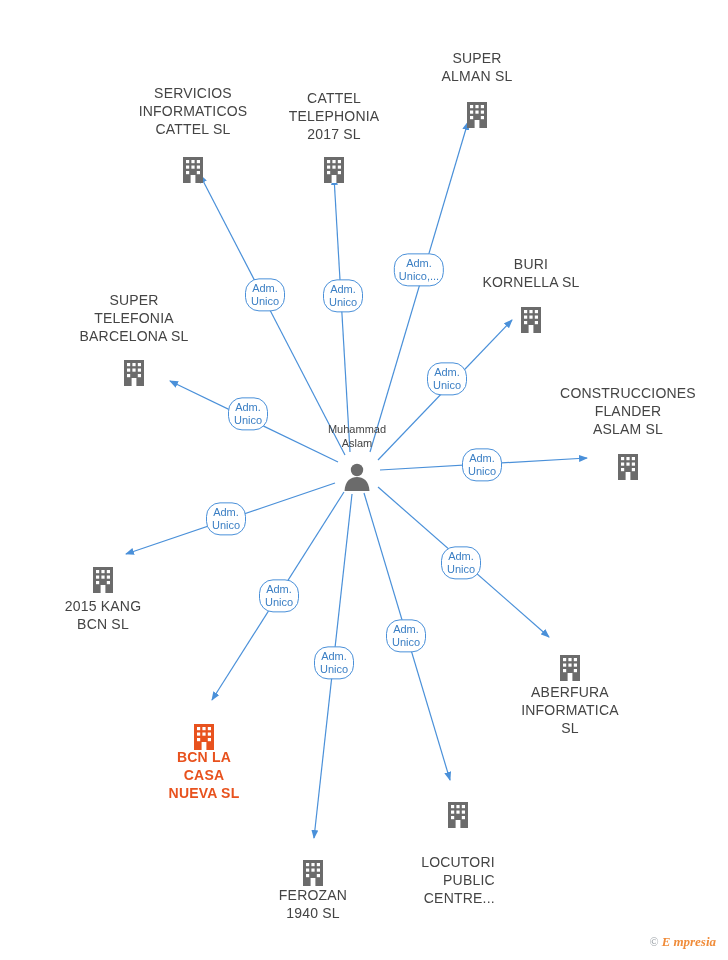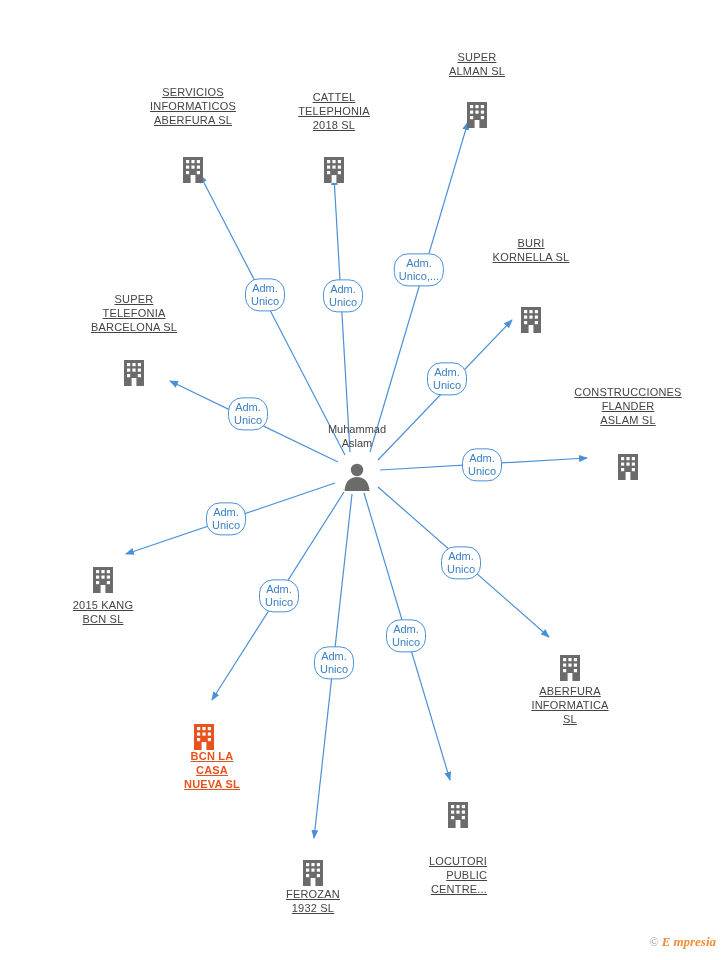--- a/index.html
+++ b/index.html
@@ -25,26 +25,25 @@
     position: absolute;
     text-align: center;
     transform: translate(-50%, 0);
   }
   .node-icon {
     display: block;
     margin: 0 auto;
     line-height: 1;
   }
   .node-label {
-    font-size: 11px;
+    font-size: 14px;
     color: #444444;
     line-height: 1.28;
     white-space: pre-line;
     letter-spacing: 0.2px;
-    text-decoration: underline;
   }
   .node-label.above {
     margin-bottom: 3px;
   }
   .node-label.below {
     margin-top: 3px;
   }
   .node-label.highlight {
     color: #e8521e;
     font-weight: bold;
@@ -125,40 +124,40 @@
           <rect x="11.4" y="10.5" width="3.2" height="3.2" fill="#ffffff"></rect>
           <rect x="16.8" y="10.5" width="3.2" height="3.2" fill="#ffffff"></rect>
           <rect x="6" y="16" width="3.2" height="3.2" fill="#ffffff"></rect>
           <rect x="16.8" y="16" width="3.2" height="3.2" fill="#ffffff"></rect>
           <rect x="10.6" y="20" width="4.8" height="8" fill="#ffffff"></rect>
         </svg></span>
     </div>
     <div class="node" style="left: 193px; top: 85px;">
       <div class="node-label above">SERVICIOS
 INFORMATICOS
-ABERFURA  SL</div>
+CATTEL  SL</div>
     </div>
     <div class="node" style="left: 334px; top: 155px;">
       <span class="node-icon"><svg width="26" height="30" viewBox="0 0 26 30" aria-hidden="true">
           <rect x="3" y="2" width="20" height="26" fill="#6b6b6b"></rect>
           <rect x="6" y="5" width="3.2" height="3.2" fill="#ffffff"></rect>
           <rect x="11.4" y="5" width="3.2" height="3.2" fill="#ffffff"></rect>
           <rect x="16.8" y="5" width="3.2" height="3.2" fill="#ffffff"></rect>
           <rect x="6" y="10.5" width="3.2" height="3.2" fill="#ffffff"></rect>
           <rect x="11.4" y="10.5" width="3.2" height="3.2" fill="#ffffff"></rect>
           <rect x="16.8" y="10.5" width="3.2" height="3.2" fill="#ffffff"></rect>
           <rect x="6" y="16" width="3.2" height="3.2" fill="#ffffff"></rect>
           <rect x="16.8" y="16" width="3.2" height="3.2" fill="#ffffff"></rect>
           <rect x="10.6" y="20" width="4.8" height="8" fill="#ffffff"></rect>
         </svg></span>
     </div>
     <div class="node" style="left: 334px; top: 90px;">
       <div class="node-label above">CATTEL
 TELEPHONIA
-2018  SL</div>
+2017  SL</div>
     </div>
     <div class="node" style="left: 477px; top: 100px;">
       <span class="node-icon"><svg width="26" height="30" viewBox="0 0 26 30" aria-hidden="true">
           <rect x="3" y="2" width="20" height="26" fill="#6b6b6b"></rect>
           <rect x="6" y="5" width="3.2" height="3.2" fill="#ffffff"></rect>
           <rect x="11.4" y="5" width="3.2" height="3.2" fill="#ffffff"></rect>
           <rect x="16.8" y="5" width="3.2" height="3.2" fill="#ffffff"></rect>
           <rect x="6" y="10.5" width="3.2" height="3.2" fill="#ffffff"></rect>
           <rect x="11.4" y="10.5" width="3.2" height="3.2" fill="#ffffff"></rect>
           <rect x="16.8" y="10.5" width="3.2" height="3.2" fill="#ffffff"></rect>
@@ -178,21 +177,21 @@
           <rect x="11.4" y="5" width="3.2" height="3.2" fill="#ffffff"></rect>
           <rect x="16.8" y="5" width="3.2" height="3.2" fill="#ffffff"></rect>
           <rect x="6" y="10.5" width="3.2" height="3.2" fill="#ffffff"></rect>
           <rect x="11.4" y="10.5" width="3.2" height="3.2" fill="#ffffff"></rect>
           <rect x="16.8" y="10.5" width="3.2" height="3.2" fill="#ffffff"></rect>
           <rect x="6" y="16" width="3.2" height="3.2" fill="#ffffff"></rect>
           <rect x="16.8" y="16" width="3.2" height="3.2" fill="#ffffff"></rect>
           <rect x="10.6" y="20" width="4.8" height="8" fill="#ffffff"></rect>
         </svg></span>
     </div>
-    <div class="node" style="left: 531px; top: 236px;">
+    <div class="node" style="left: 531px; top: 256px;">
       <div class="node-label above">BURI
 KORNELLA  SL</div>
     </div>
     <div class="node" style="left: 134px; top: 358px;">
       <span class="node-icon"><svg width="26" height="30" viewBox="0 0 26 30" aria-hidden="true">
           <rect x="3" y="2" width="20" height="26" fill="#6b6b6b"></rect>
           <rect x="6" y="5" width="3.2" height="3.2" fill="#ffffff"></rect>
           <rect x="11.4" y="5" width="3.2" height="3.2" fill="#ffffff"></rect>
           <rect x="16.8" y="5" width="3.2" height="3.2" fill="#ffffff"></rect>
           <rect x="6" y="10.5" width="3.2" height="3.2" fill="#ffffff"></rect>
@@ -271,21 +270,21 @@
           <rect x="11.4" y="5" width="3.2" height="3.2" fill="#ffffff"></rect>
           <rect x="16.8" y="5" width="3.2" height="3.2" fill="#ffffff"></rect>
           <rect x="6" y="10.5" width="3.2" height="3.2" fill="#ffffff"></rect>
           <rect x="11.4" y="10.5" width="3.2" height="3.2" fill="#ffffff"></rect>
           <rect x="16.8" y="10.5" width="3.2" height="3.2" fill="#ffffff"></rect>
           <rect x="6" y="16" width="3.2" height="3.2" fill="#ffffff"></rect>
           <rect x="16.8" y="16" width="3.2" height="3.2" fill="#ffffff"></rect>
           <rect x="10.6" y="20" width="4.8" height="8" fill="#ffffff"></rect>
         </svg></span>
     </div>
-    <div class="node" style="left: 212px; top: 746px;">
+    <div class="node" style="left: 204px; top: 746px;">
       <div class="node-label below highlight">BCN LA
 CASA
 NUEVA  SL</div>
     </div>
     <div class="node" style="left: 458px; top: 800px;">
       <span class="node-icon"><svg width="26" height="30" viewBox="0 0 26 30" aria-hidden="true">
           <rect x="3" y="2" width="20" height="26" fill="#6b6b6b"></rect>
           <rect x="6" y="5" width="3.2" height="3.2" fill="#ffffff"></rect>
           <rect x="11.4" y="5" width="3.2" height="3.2" fill="#ffffff"></rect>
           <rect x="16.8" y="5" width="3.2" height="3.2" fill="#ffffff"></rect>
@@ -311,21 +310,21 @@
           <rect x="6" y="10.5" width="3.2" height="3.2" fill="#ffffff"></rect>
           <rect x="11.4" y="10.5" width="3.2" height="3.2" fill="#ffffff"></rect>
           <rect x="16.8" y="10.5" width="3.2" height="3.2" fill="#ffffff"></rect>
           <rect x="6" y="16" width="3.2" height="3.2" fill="#ffffff"></rect>
           <rect x="16.8" y="16" width="3.2" height="3.2" fill="#ffffff"></rect>
           <rect x="10.6" y="20" width="4.8" height="8" fill="#ffffff"></rect>
         </svg></span>
     </div>
     <div class="node" style="left: 313px; top: 884px;">
       <div class="node-label below">FEROZAN
-1932  SL</div>
+1940  SL</div>
     </div>
     <div class="node" style="left: 357px; top: 422px;">
       <div class="person-label">Muhammad
 Aslam</div>
     </div>
     <div class="node" style="left: 357px; top: 461px;">
       <span class="node-icon"><svg width="30" height="32" viewBox="0 0 30 32" aria-hidden="true">
           <circle cx="15" cy="9" r="6.2" fill="#6b6b6b"></circle>
           <path d="M2.5 30 C3 19.5 9 16 15 16 C21 16 27 19.5 27.5 30 Z" fill="#6b6b6b"></path>
         </svg></span>

